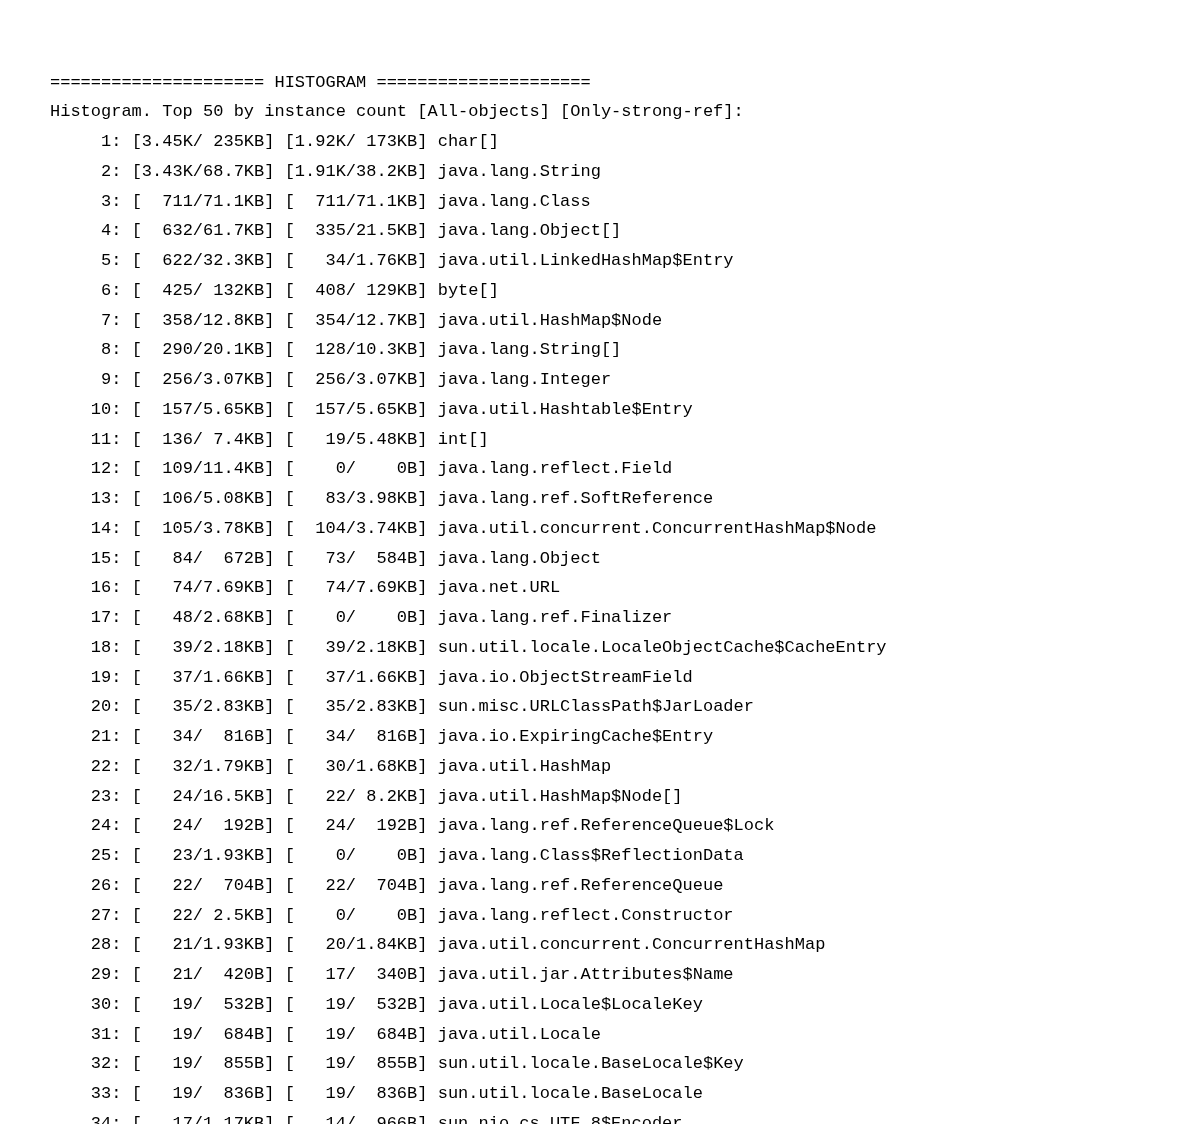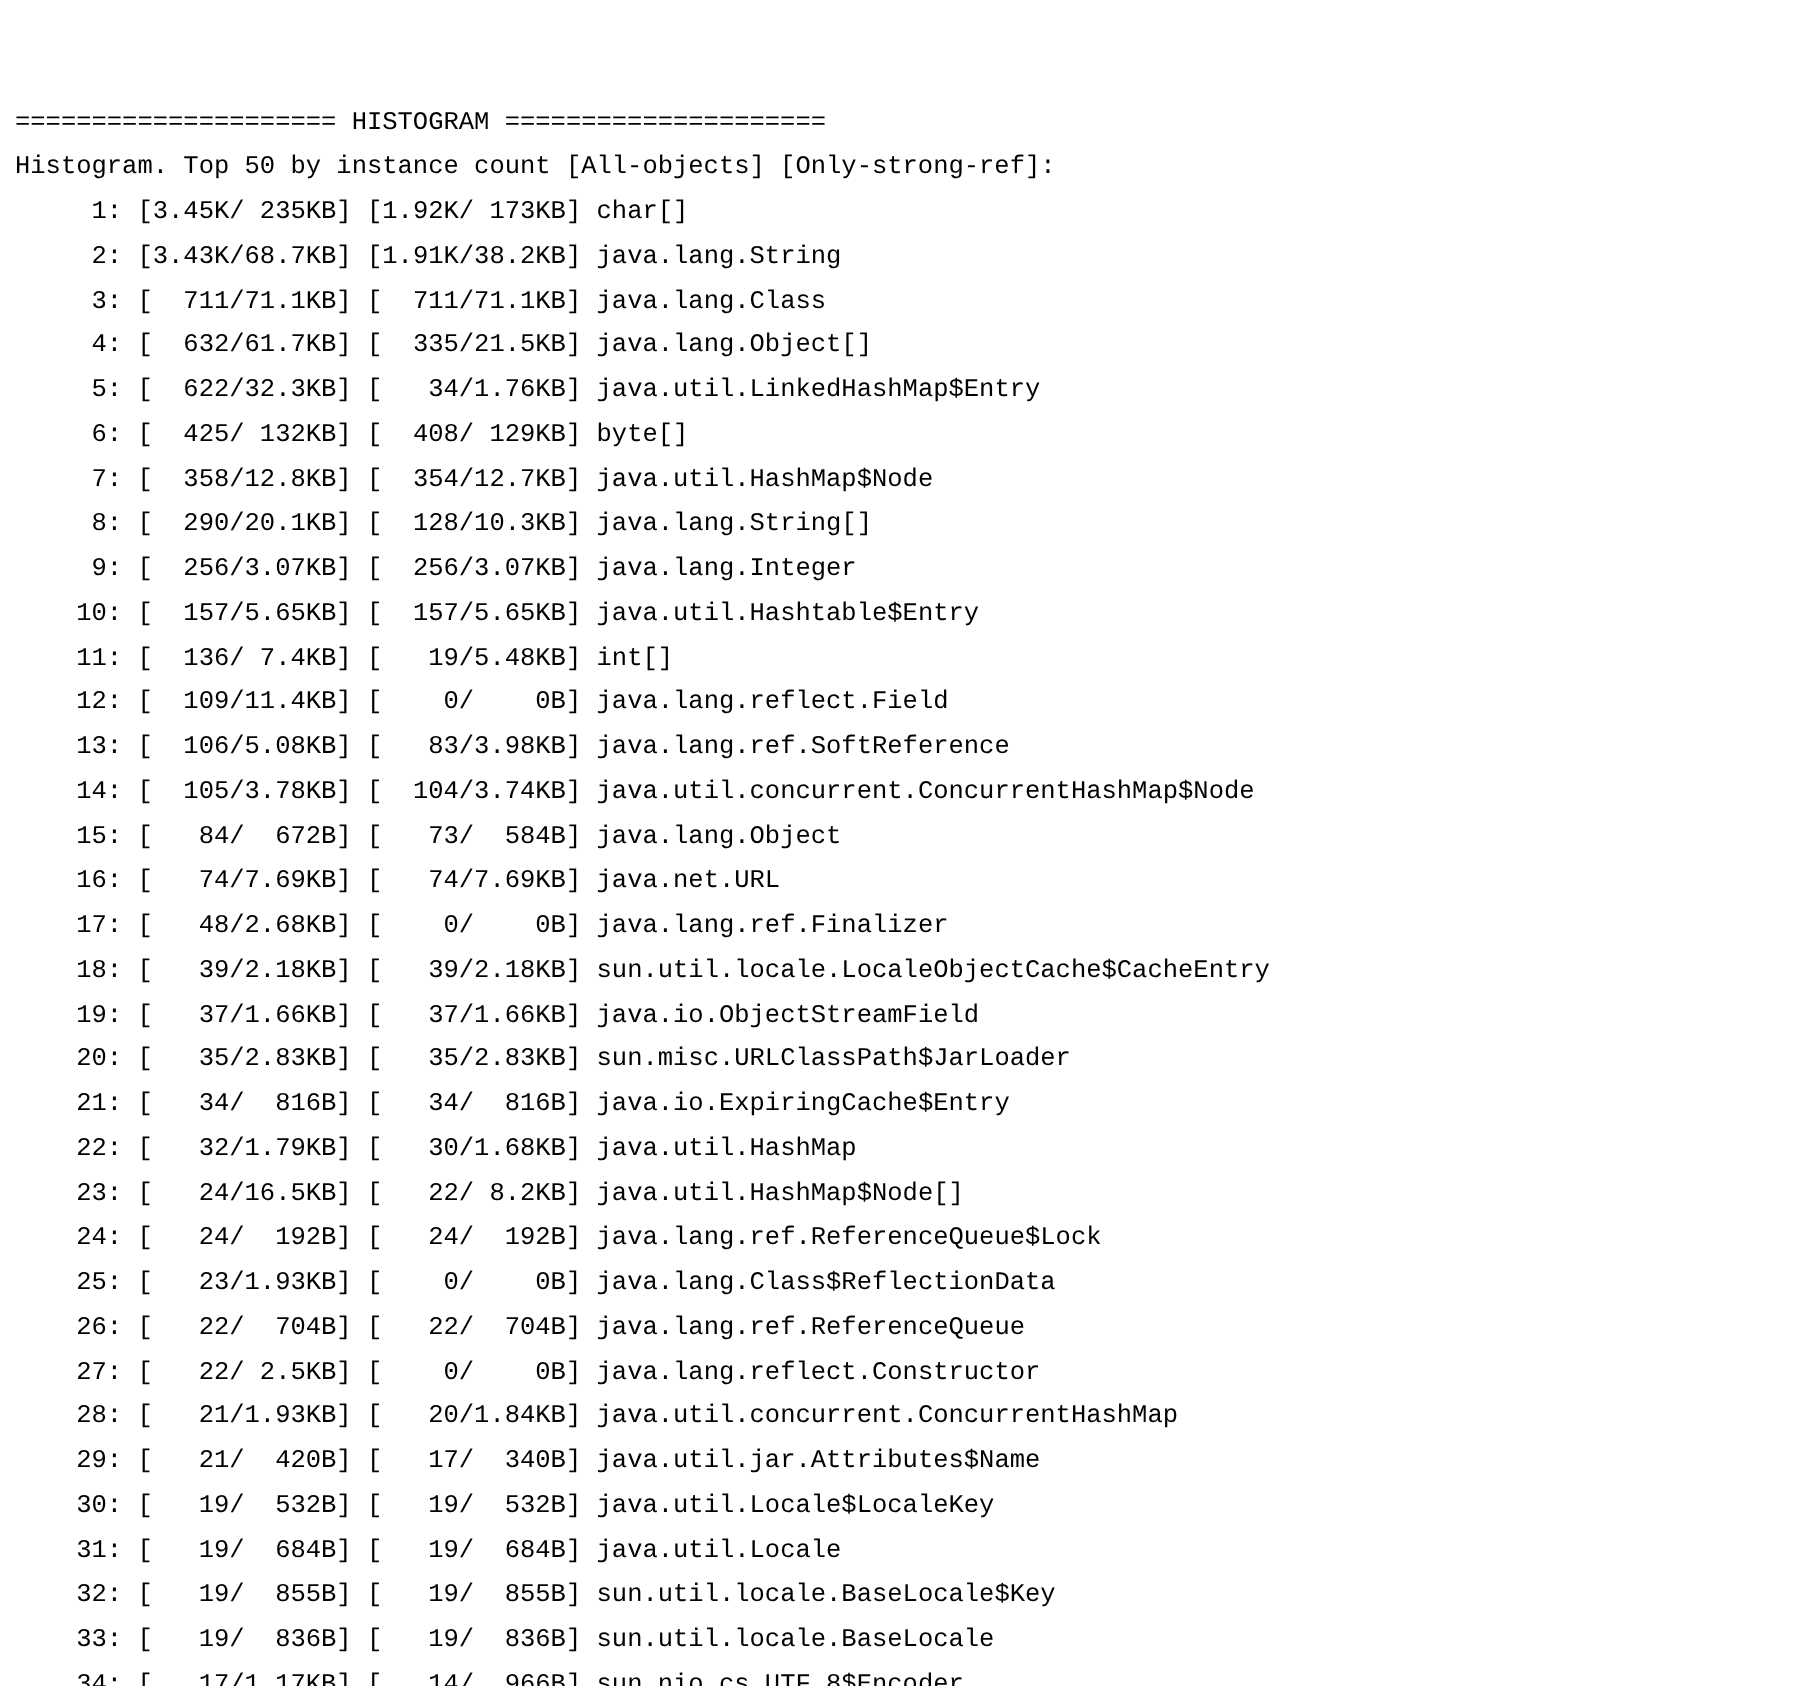--- a/index.html
+++ b/index.html
@@ -4,19 +4,19 @@
 <style>
   body {
     font-family: "Courier New", Courier, monospace;
     font-size: 17px;
     line-height: 1.75;
     color: #000;
     background: #fff;
     margin: 8px 10px;
     white-space: pre;
   }
-  .row { display: block; }
+  .row { display: block; margin-left: 40px; }
 </style>
 </head>
 <body>
 
 <div id="out"><div class="row">===================== HISTOGRAM =====================</div><div class="row">Histogram. Top 50 by instance count [All-objects] [Only-strong-ref]:</div><div class="row"><span>     1: </span><span>[3.45K/ 235KB] </span><span>[1.92K/ 173KB] </span><span>char[]</span></div><div class="row"><span>     2: </span><span>[3.43K/68.7KB] </span><span>[1.91K/38.2KB] </span><span>java.lang.String</span></div><div class="row"><span>     3: </span><span>[  711/71.1KB] </span><span>[  711/71.1KB] </span><span>java.lang.Class</span></div><div class="row"><span>     4: </span><span>[  632/61.7KB] </span><span>[  335/21.5KB] </span><span>java.lang.Object[]</span></div><div class="row"><span>     5: </span><span>[  622/32.3KB] </span><span>[   34/1.76KB] </span><span>java.util.LinkedHashMap$Entry</span></div><div class="row"><span>     6: </span><span>[  425/ 132KB] </span><span>[  408/ 129KB] </span><span>byte[]</span></div><div class="row"><span>     7: </span><span>[  358/12.8KB] </span><span>[  354/12.7KB] </span><span>java.util.HashMap$Node</span></div><div class="row"><span>     8: </span><span>[  290/20.1KB] </span><span>[  128/10.3KB] </span><span>java.lang.String[]</span></div><div class="row"><span>     9: </span><span>[  256/3.07KB] </span><span>[  256/3.07KB] </span><span>java.lang.Integer</span></div><div class="row"><span>    10: </span><span>[  157/5.65KB] </span><span>[  157/5.65KB] </span><span>java.util.Hashtable$Entry</span></div><div class="row"><span>    11: </span><span>[  136/ 7.4KB] </span><span>[   19/5.48KB] </span><span>int[]</span></div><div class="row"><span>    12: </span><span>[  109/11.4KB] </span><span>[    0/    0B] </span><span>java.lang.reflect.Field</span></div><div class="row"><span>    13: </span><span>[  106/5.08KB] </span><span>[   83/3.98KB] </span><span>java.lang.ref.SoftReference</span></div><div class="row"><span>    14: </span><span>[  105/3.78KB] </span><span>[  104/3.74KB] </span><span>java.util.concurrent.ConcurrentHashMap$Node</span></div><div class="row"><span>    15: </span><span>[   84/  672B] </span><span>[   73/  584B] </span><span>java.lang.Object</span></div><div class="row"><span>    16: </span><span>[   74/7.69KB] </span><span>[   74/7.69KB] </span><span>java.net.URL</span></div><div class="row"><span>    17: </span><span>[   48/2.68KB] </span><span>[    0/    0B] </span><span>java.lang.ref.Finalizer</span></div><div class="row"><span>    18: </span><span>[   39/2.18KB] </span><span>[   39/2.18KB] </span><span>sun.util.locale.LocaleObjectCache$CacheEntry</span></div><div class="row"><span>    19: </span><span>[   37/1.66KB] </span><span>[   37/1.66KB] </span><span>java.io.ObjectStreamField</span></div><div class="row"><span>    20: </span><span>[   35/2.83KB] </span><span>[   35/2.83KB] </span><span>sun.misc.URLClassPath$JarLoader</span></div><div class="row"><span>    21: </span><span>[   34/  816B] </span><span>[   34/  816B] </span><span>java.io.ExpiringCache$Entry</span></div><div class="row"><span>    22: </span><span>[   32/1.79KB] </span><span>[   30/1.68KB] </span><span>java.util.HashMap</span></div><div class="row"><span>    23: </span><span>[   24/16.5KB] </span><span>[   22/ 8.2KB] </span><span>java.util.HashMap$Node[]</span></div><div class="row"><span>    24: </span><span>[   24/  192B] </span><span>[   24/  192B] </span><span>java.lang.ref.ReferenceQueue$Lock</span></div><div class="row"><span>    25: </span><span>[   23/1.93KB] </span><span>[    0/    0B] </span><span>java.lang.Class$ReflectionData</span></div><div class="row"><span>    26: </span><span>[   22/  704B] </span><span>[   22/  704B] </span><span>java.lang.ref.ReferenceQueue</span></div><div class="row"><span>    27: </span><span>[   22/ 2.5KB] </span><span>[    0/    0B] </span><span>java.lang.reflect.Constructor</span></div><div class="row"><span>    28: </span><span>[   21/1.93KB] </span><span>[   20/1.84KB] </span><span>java.util.concurrent.ConcurrentHashMap</span></div><div class="row"><span>    29: </span><span>[   21/  420B] </span><span>[   17/  340B] </span><span>java.util.jar.Attributes$Name</span></div><div class="row"><span>    30: </span><span>[   19/  532B] </span><span>[   19/  532B] </span><span>java.util.Locale$LocaleKey</span></div><div class="row"><span>    31: </span><span>[   19/  684B] </span><span>[   19/  684B] </span><span>java.util.Locale</span></div><div class="row"><span>    32: </span><span>[   19/  855B] </span><span>[   19/  855B] </span><span>sun.util.locale.BaseLocale$Key</span></div><div class="row"><span>    33: </span><span>[   19/  836B] </span><span>[   19/  836B] </span><span>sun.util.locale.BaseLocale</span></div><div class="row"><span>    34: </span><span>[   17/1.17KB] </span><span>[   14/  966B] </span><span>sun.nio.cs.UTF_8$Encoder</span></div></div>
 
 
 </body></html>

